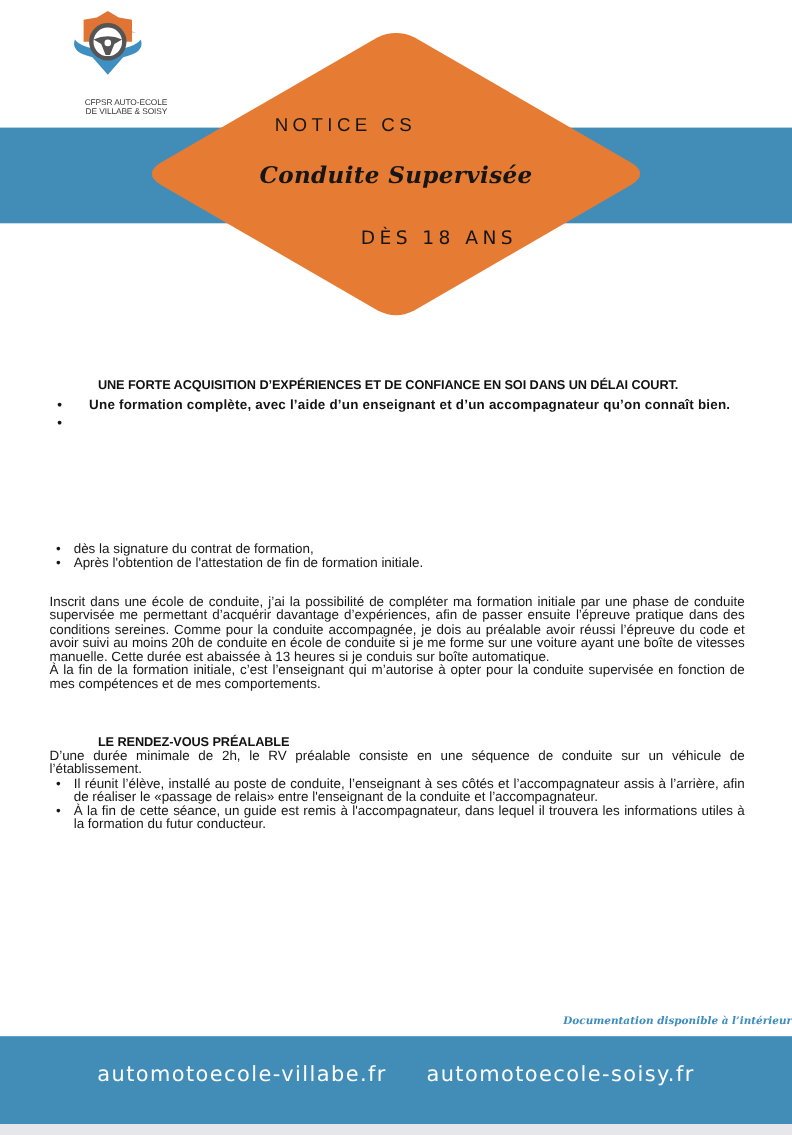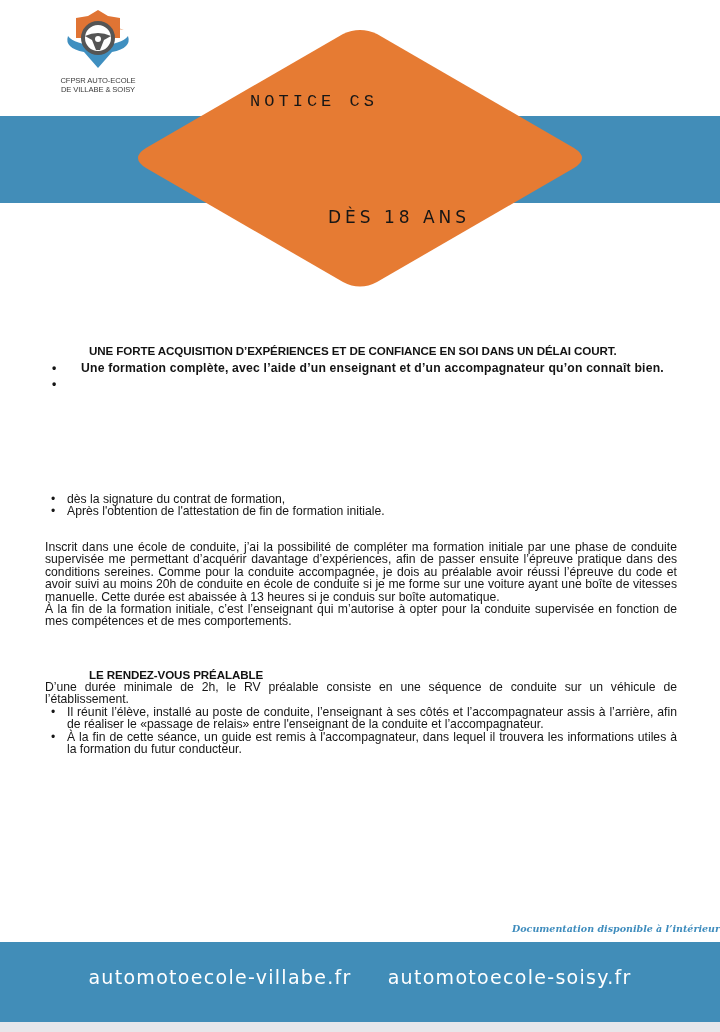--- a/index.html
+++ b/index.html
@@ -7,24 +7,24 @@
     width: 720px; height: 1032px; position: relative; overflow: hidden;
     background: #ffffff; color: #141414;
     font-family: "DejaVu Sans", "Liberation Sans", sans-serif;
   }
   .page { position: absolute; inset: 0; }
 
   
   .header-band { position: absolute; left: 0; top: 116px; width: 720px; height: 87px; background: #428db8; }
   .logo { position: absolute; left: 44px; top: 8px; width: 108px; }
   .logo svg { display: block; margin: 0 auto; }
-  .logo-text { font-family: "Liberation Sans", sans-serif; font-size: 7.6px; line-height: 9px; color: #3a3a3a; text-align: center; margin-top: 6px; letter-spacing: -0.1px; }
+  .logo-text { font-family: "Liberation Sans", sans-serif; font-size: 7.6px; line-height: 9px; color: #3a3a3a; text-align: right; margin-top: 18px; letter-spacing: -0.1px; }
 
   .diamond { position: absolute; left: 0; top: 0; }
-  .title-notice { position: absolute; left: 0; width: 628px; top: 92px; text-align: center; font-family: Liberation Mono, monospace; font-size: 17px; letter-spacing: 4px; color: #161616; }
+  .title-notice { position: absolute; left: 0; width: 628px; top: 104px; text-align: center; font-family: Liberation Sans, sans-serif; font-size: 17px; letter-spacing: 4px; color: #161616; }
   .title-script { position: absolute; left: 0; width: 720px; top: 146px; text-align: center; font-family: "DejaVu Serif", serif; font-style: italic; font-weight: bold; font-size: 21px; color: #161616; letter-spacing: 0.3px; }
   .title-age { position: absolute; left: 0; width: 720px; top: 207px; text-align: center; font-family: "DejaVu Sans", sans-serif; font-size: 17px; letter-spacing: 4px; color: #161616; padding-left: 39px; }
 
   
   .block { position: absolute; left: 45px; width: 632px; }
   .h-upper { font-family: "Liberation Sans", sans-serif; font-weight: bold; font-size: 11.6px; line-height: 13px; letter-spacing: -0.1px; color: #121212; margin-left: 44px; }
   .txt { font-family: "Liberation Sans", sans-serif; font-size: 12.2px; line-height: 12.4px; color: #161616; text-align: justify; }
   .bold-list { font-family: "Liberation Sans", sans-serif; font-weight: bold; font-size: 12.2px; line-height: 16px; letter-spacing: 0.2px; }
   ul { margin: 0; padding: 0; list-style: none; }
   li { position: relative; padding-left: 22px; }
@@ -70,20 +70,21 @@
       <path d="M23,28 Q36,22 49,28 L42,32 L38,42 L34,42 L30,32 Z" fill="#555555"></path>
       <circle cx="36" cy="31" r="3" fill="#ffffff"></circle>
     </svg>
     <div class="logo-text">
       <div>CFPSR AUTO-ECOLE</div>
       <div>DE VILLABE &amp; SOISY</div>
     </div>
   </div>
 
   <div class="title-notice">NOTICE CS</div>
+  <div class="title-script">Conduite Supervisée</div>
   <div class="title-age">DÈS 18 ANS</div>
 
   <div class="block s1">
     <div class="h-upper">UNE FORTE ACQUISITION D’EXPÉRIENCES ET DE CONFIANCE EN SOI DANS UN DÉLAI COURT.</div>
     <ul class="bold-list">
       <li><span class="bullet">•</span><span>Une formation complète, avec l’aide d’un enseignant et d’un accompagnateur qu’on connaît bien.</span></li>
       <li><span class="bullet">•</span></li>
     </ul>
   </div>
 

